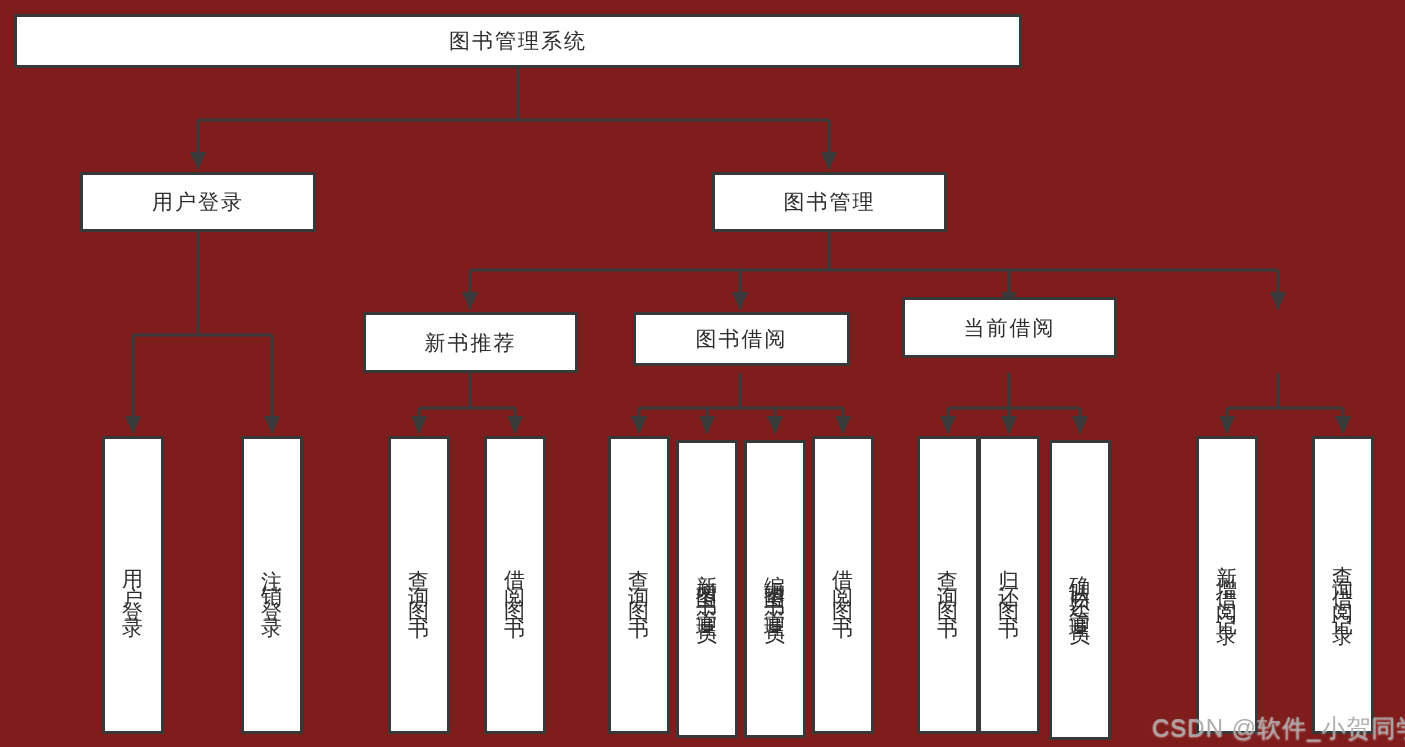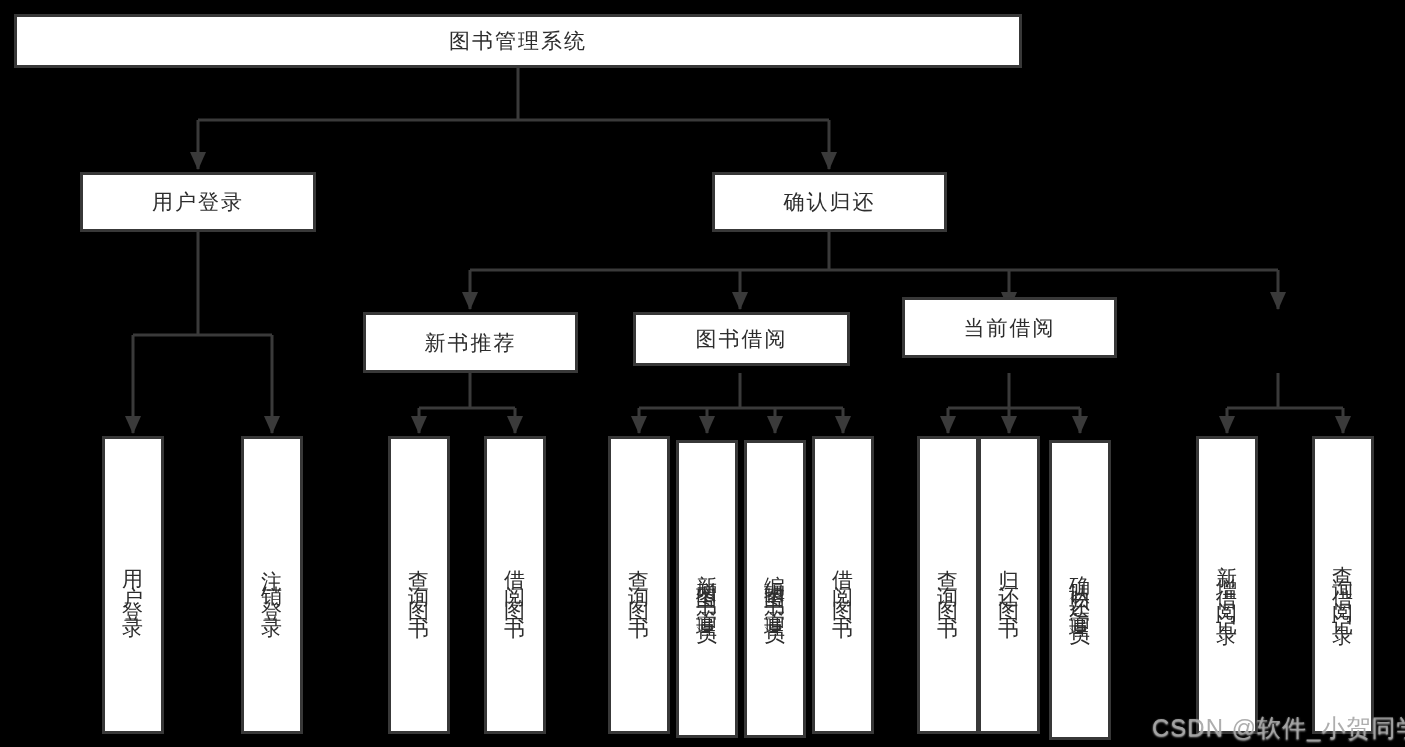--- a/index.html
+++ b/index.html
@@ -1,17 +1,17 @@
 <!DOCTYPE html>
 <html><head>
 <meta charset="utf-8">
 <style>
   html,body{margin:0;padding:0;background:#ffffff;}
   .stage{
-    position:relative;width:1405px;height:747px;background:#000000;
+    position:relative;width:1405px;height:747px;background:#7f1d1d;
     font-family:"Liberation Sans",sans-serif;overflow:hidden;
   }
   .wires{position:absolute;left:0;top:0;z-index:1;}
   .box{
     position:absolute;box-sizing:border-box;background:#ffffff;
     border:3px solid #383838;color:#2d2d2d;z-index:2;
     display:flex;align-items:center;justify-content:center;
   }
   .h{font-size:21px;letter-spacing:2px;white-space:nowrap;}
   .v{
@@ -70,21 +70,21 @@
 
       <path d="M1278 373 V408 M1227 408 H1343"></path>
       <path d="M1227 408 V433" marker-end="url(#ah)"></path>
       <path d="M1343 408 V433" marker-end="url(#ah)"></path>
     </g>
   </svg>
 
   <div class="box h" style="left:14px;top:14px;width:1008px;height:54px">图书管理系统</div>
 
   <div class="box h" style="left:80px;top:172px;width:236px;height:60px">用户登录</div>
-  <div class="box h" style="left:712px;top:172px;width:235px;height:60px">确认归还</div>
+  <div class="box h" style="left:712px;top:172px;width:235px;height:60px">图书管理</div>
 
   <div class="box h" style="left:363px;top:312px;width:215px;height:61px">新书推荐</div>
   <div class="box h" style="left:633px;top:312px;width:217px;height:54px">图书借阅</div>
   <div class="box h" style="left:902px;top:297px;width:215px;height:61px">当前借阅</div>
 
   <div class="box v" style="left:102px;top:436px;width:62px;height:298px">用户登录</div>
   <div class="box v" style="left:241px;top:436px;width:62px;height:298px">注销登录</div>
 
   <div class="box v" style="left:388px;top:436px;width:62px;height:298px">查询图书</div>
   <div class="box v" style="left:484px;top:436px;width:62px;height:298px">借阅图书</div>

